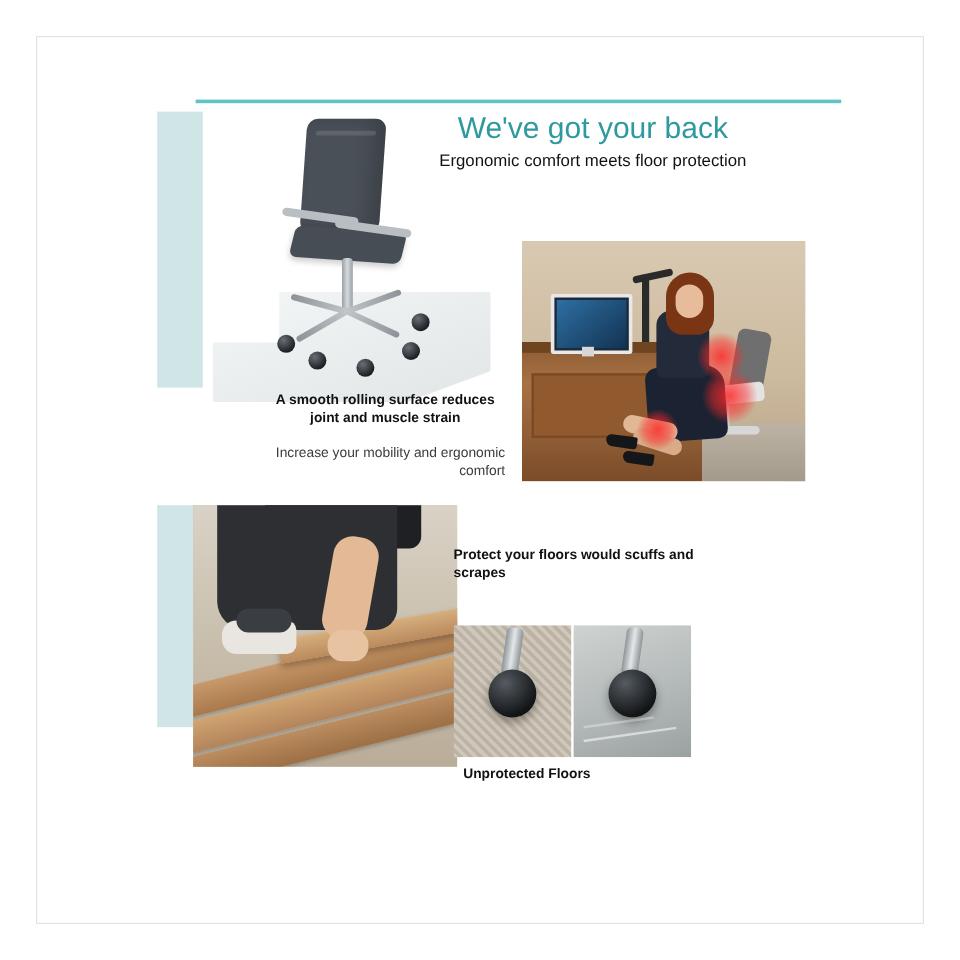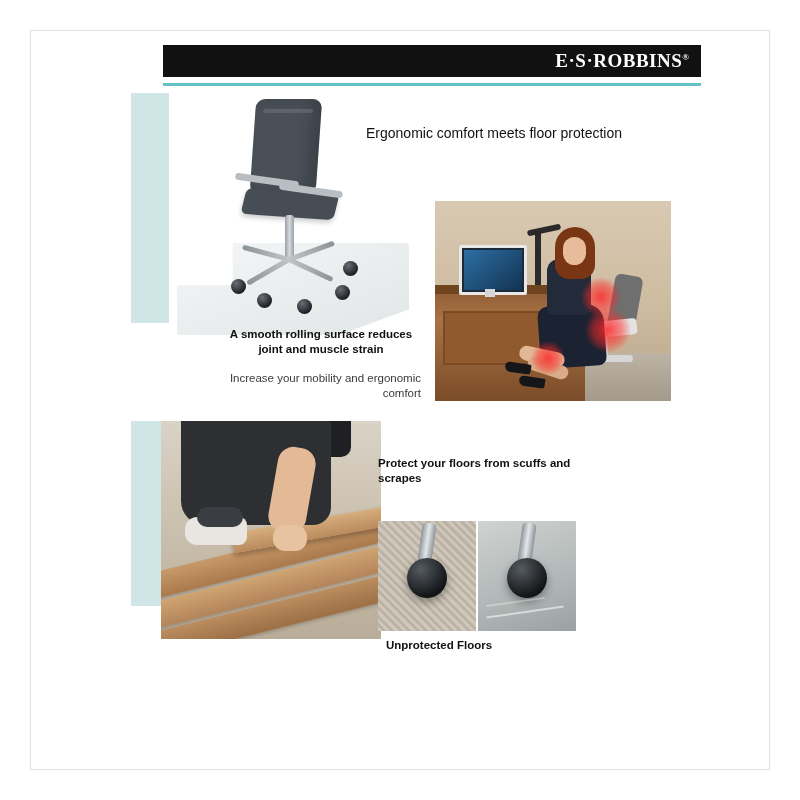--- a/index.html
+++ b/index.html
@@ -334,31 +334,27 @@
     background: rgba(255,255,255,.55); transform: rotate(-8deg);
   }
   .hard-scratch.s2 { bottom:28px; width:60%; opacity:.6; }
 </style>
 </head>
 <body>
 
 <div class="page">
   <div class="sheet">
 
-    <div class="header-bar">
-      <div class="brand">
-        <span>E·S·ROBBINS</span><span class="reg">®</span>
-      </div>
-    </div>
     <div class="header-rule"></div>
 
     <div class="teal-block teal-1"></div>
     <div class="teal-block teal-2"></div>
     <div class="teal-right"></div>
 
+    <div class="title">We've got your back</div>
     <div class="subtitle">Ergonomic comfort meets floor protection</div>
 
     <div class="chair-photo">
       <div class="mat"></div>
       <div class="chair">
         <div class="back"></div>
         <div class="arm arm-l"></div>
         <div class="seat"></div>
         <div class="arm arm-r"></div>
         <div class="column"></div>
@@ -416,21 +412,21 @@
       <div class="fp-plank fp-p3"></div>
       <div class="fp-loose"></div>
       <div class="fp-shirt"></div>
       <div class="fp-pants"></div>
       <div class="fp-arm"></div>
       <div class="fp-hand"></div>
       <div class="fp-shoe"></div>
       <div class="fp-shoe2"></div>
     </div>
 
-    <div class="para cap-protect">Protect your floors from scuffs and scrapes</div>
+    <div class="para cap-protect">Protect your floors would scuffs and scrapes</div>
 
     <div class="pair">
       <div class="carpet">
         <div class="caster-stem"></div>
         <div class="caster-big"></div>
       </div>
       <div class="hardfl">
         <div class="caster-stem"></div>
         <div class="caster-big"></div>
         <div class="hard-scratch"></div>

